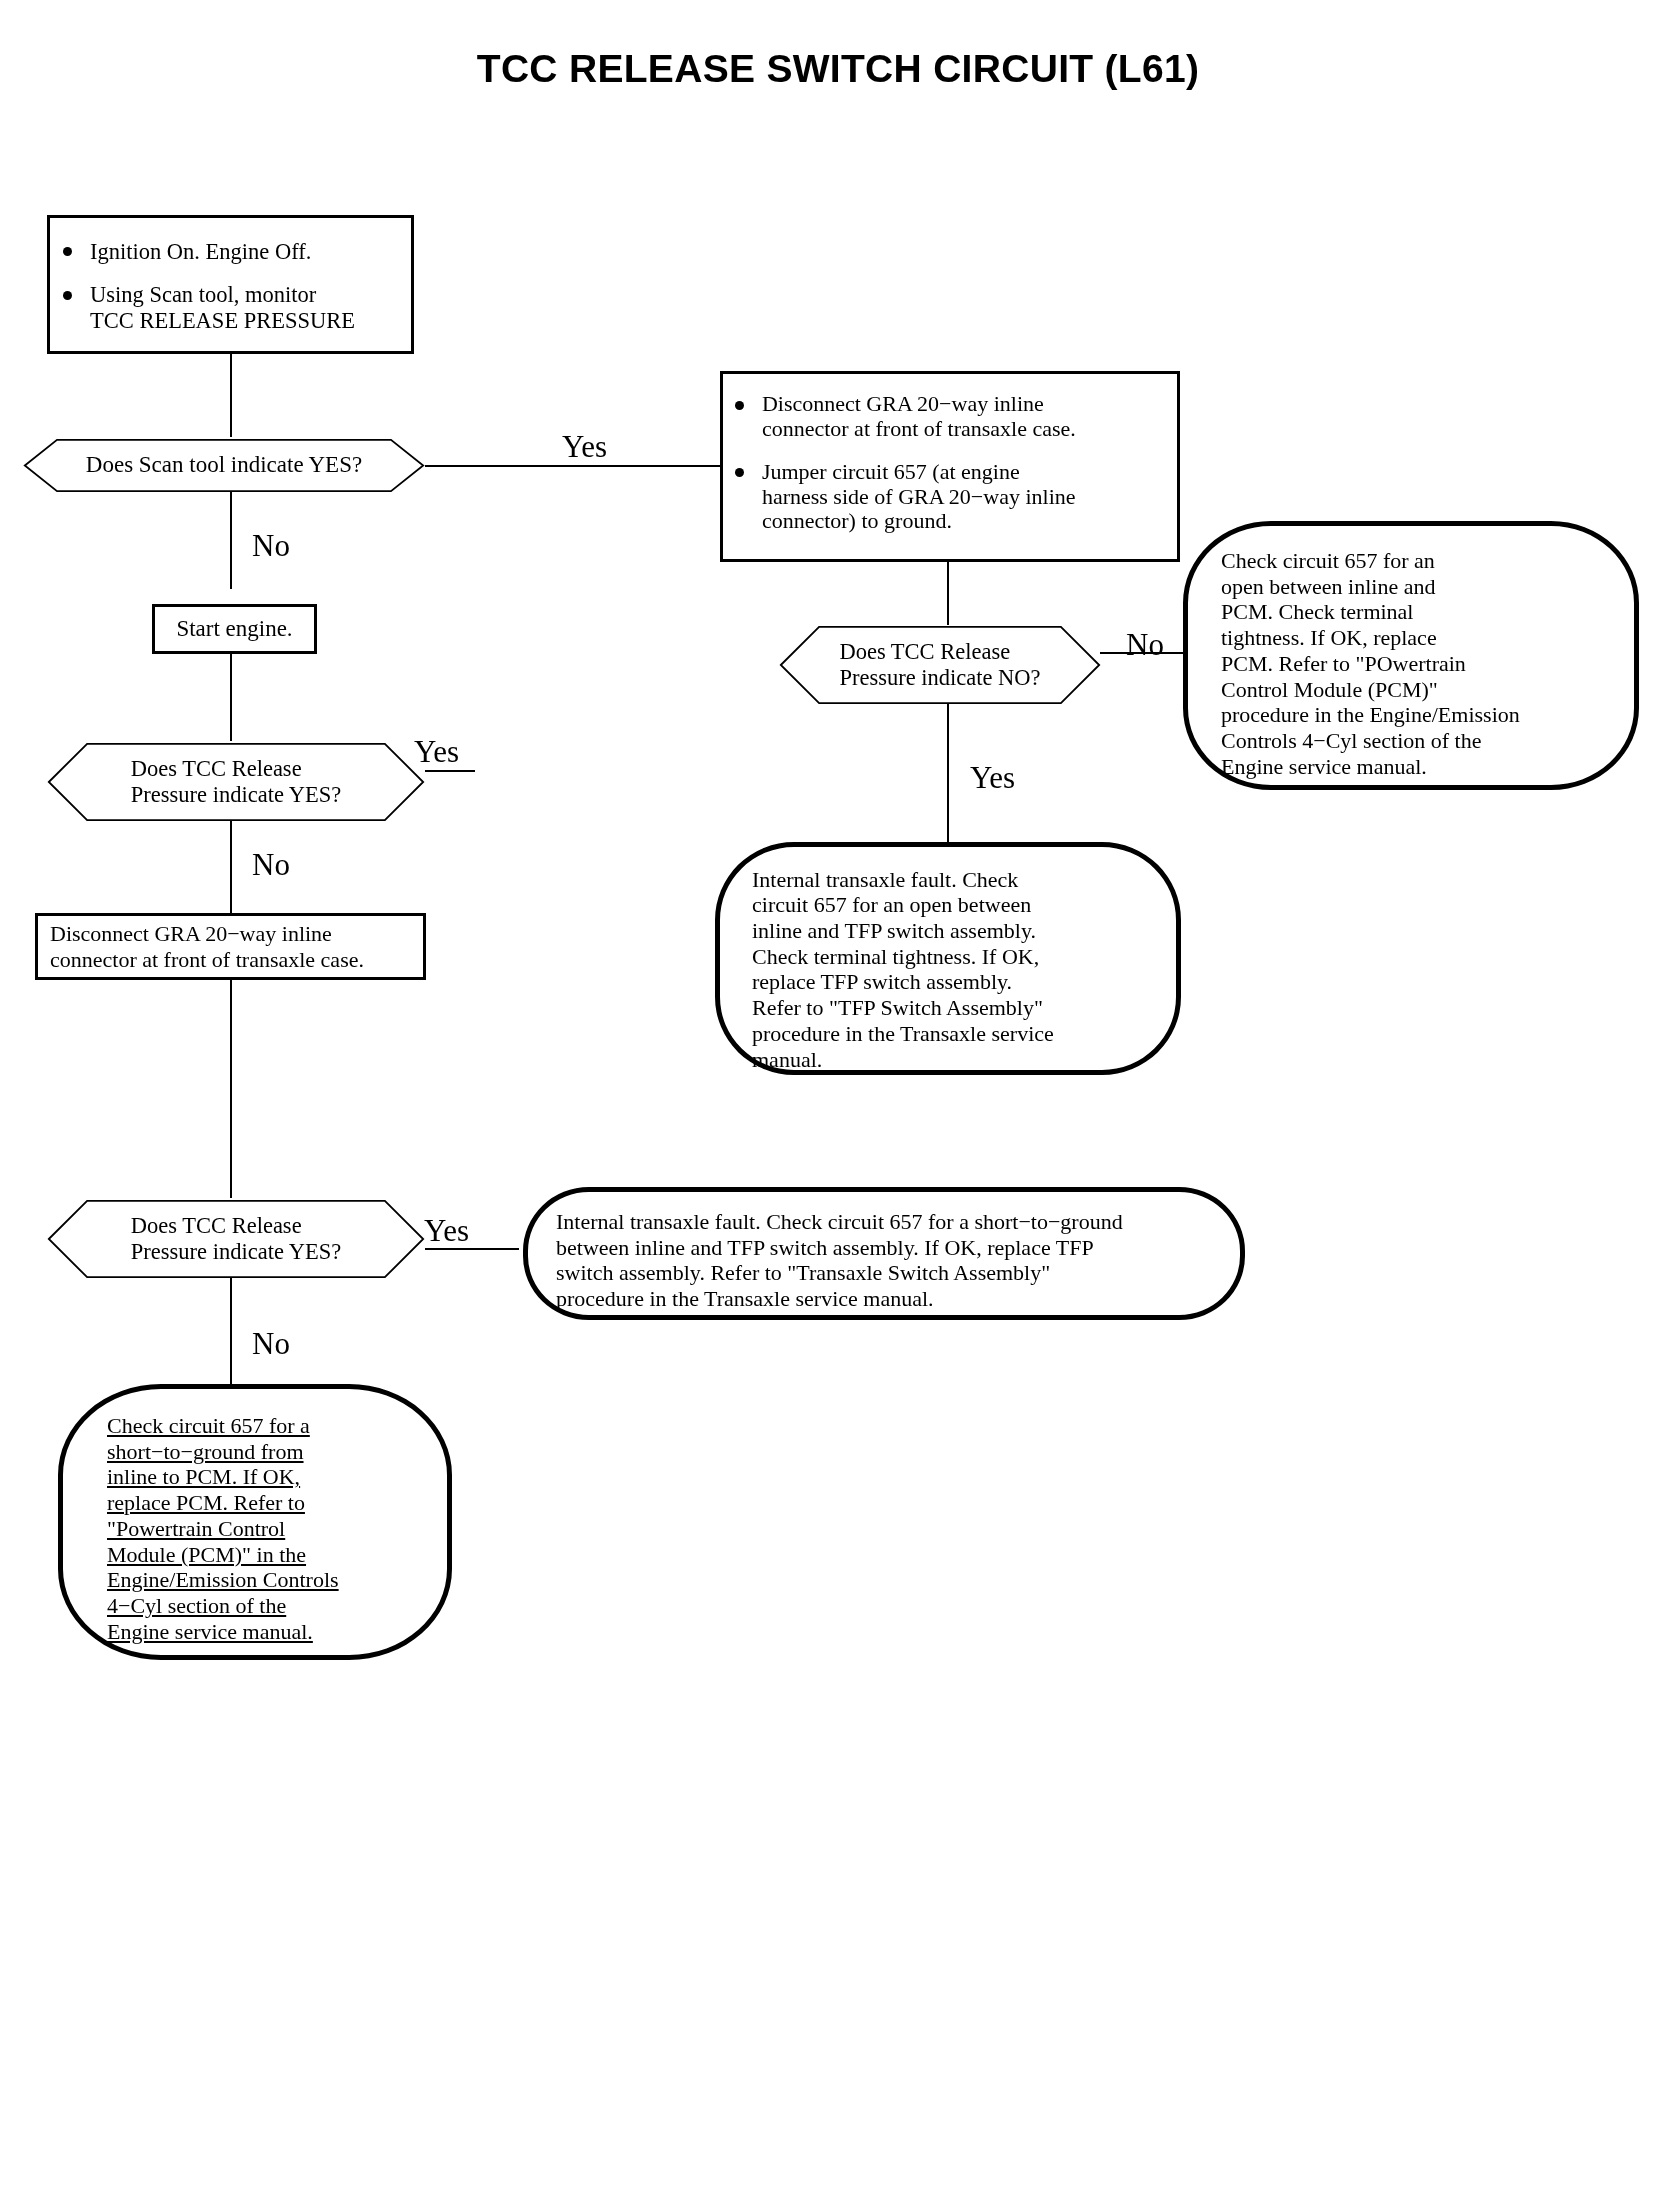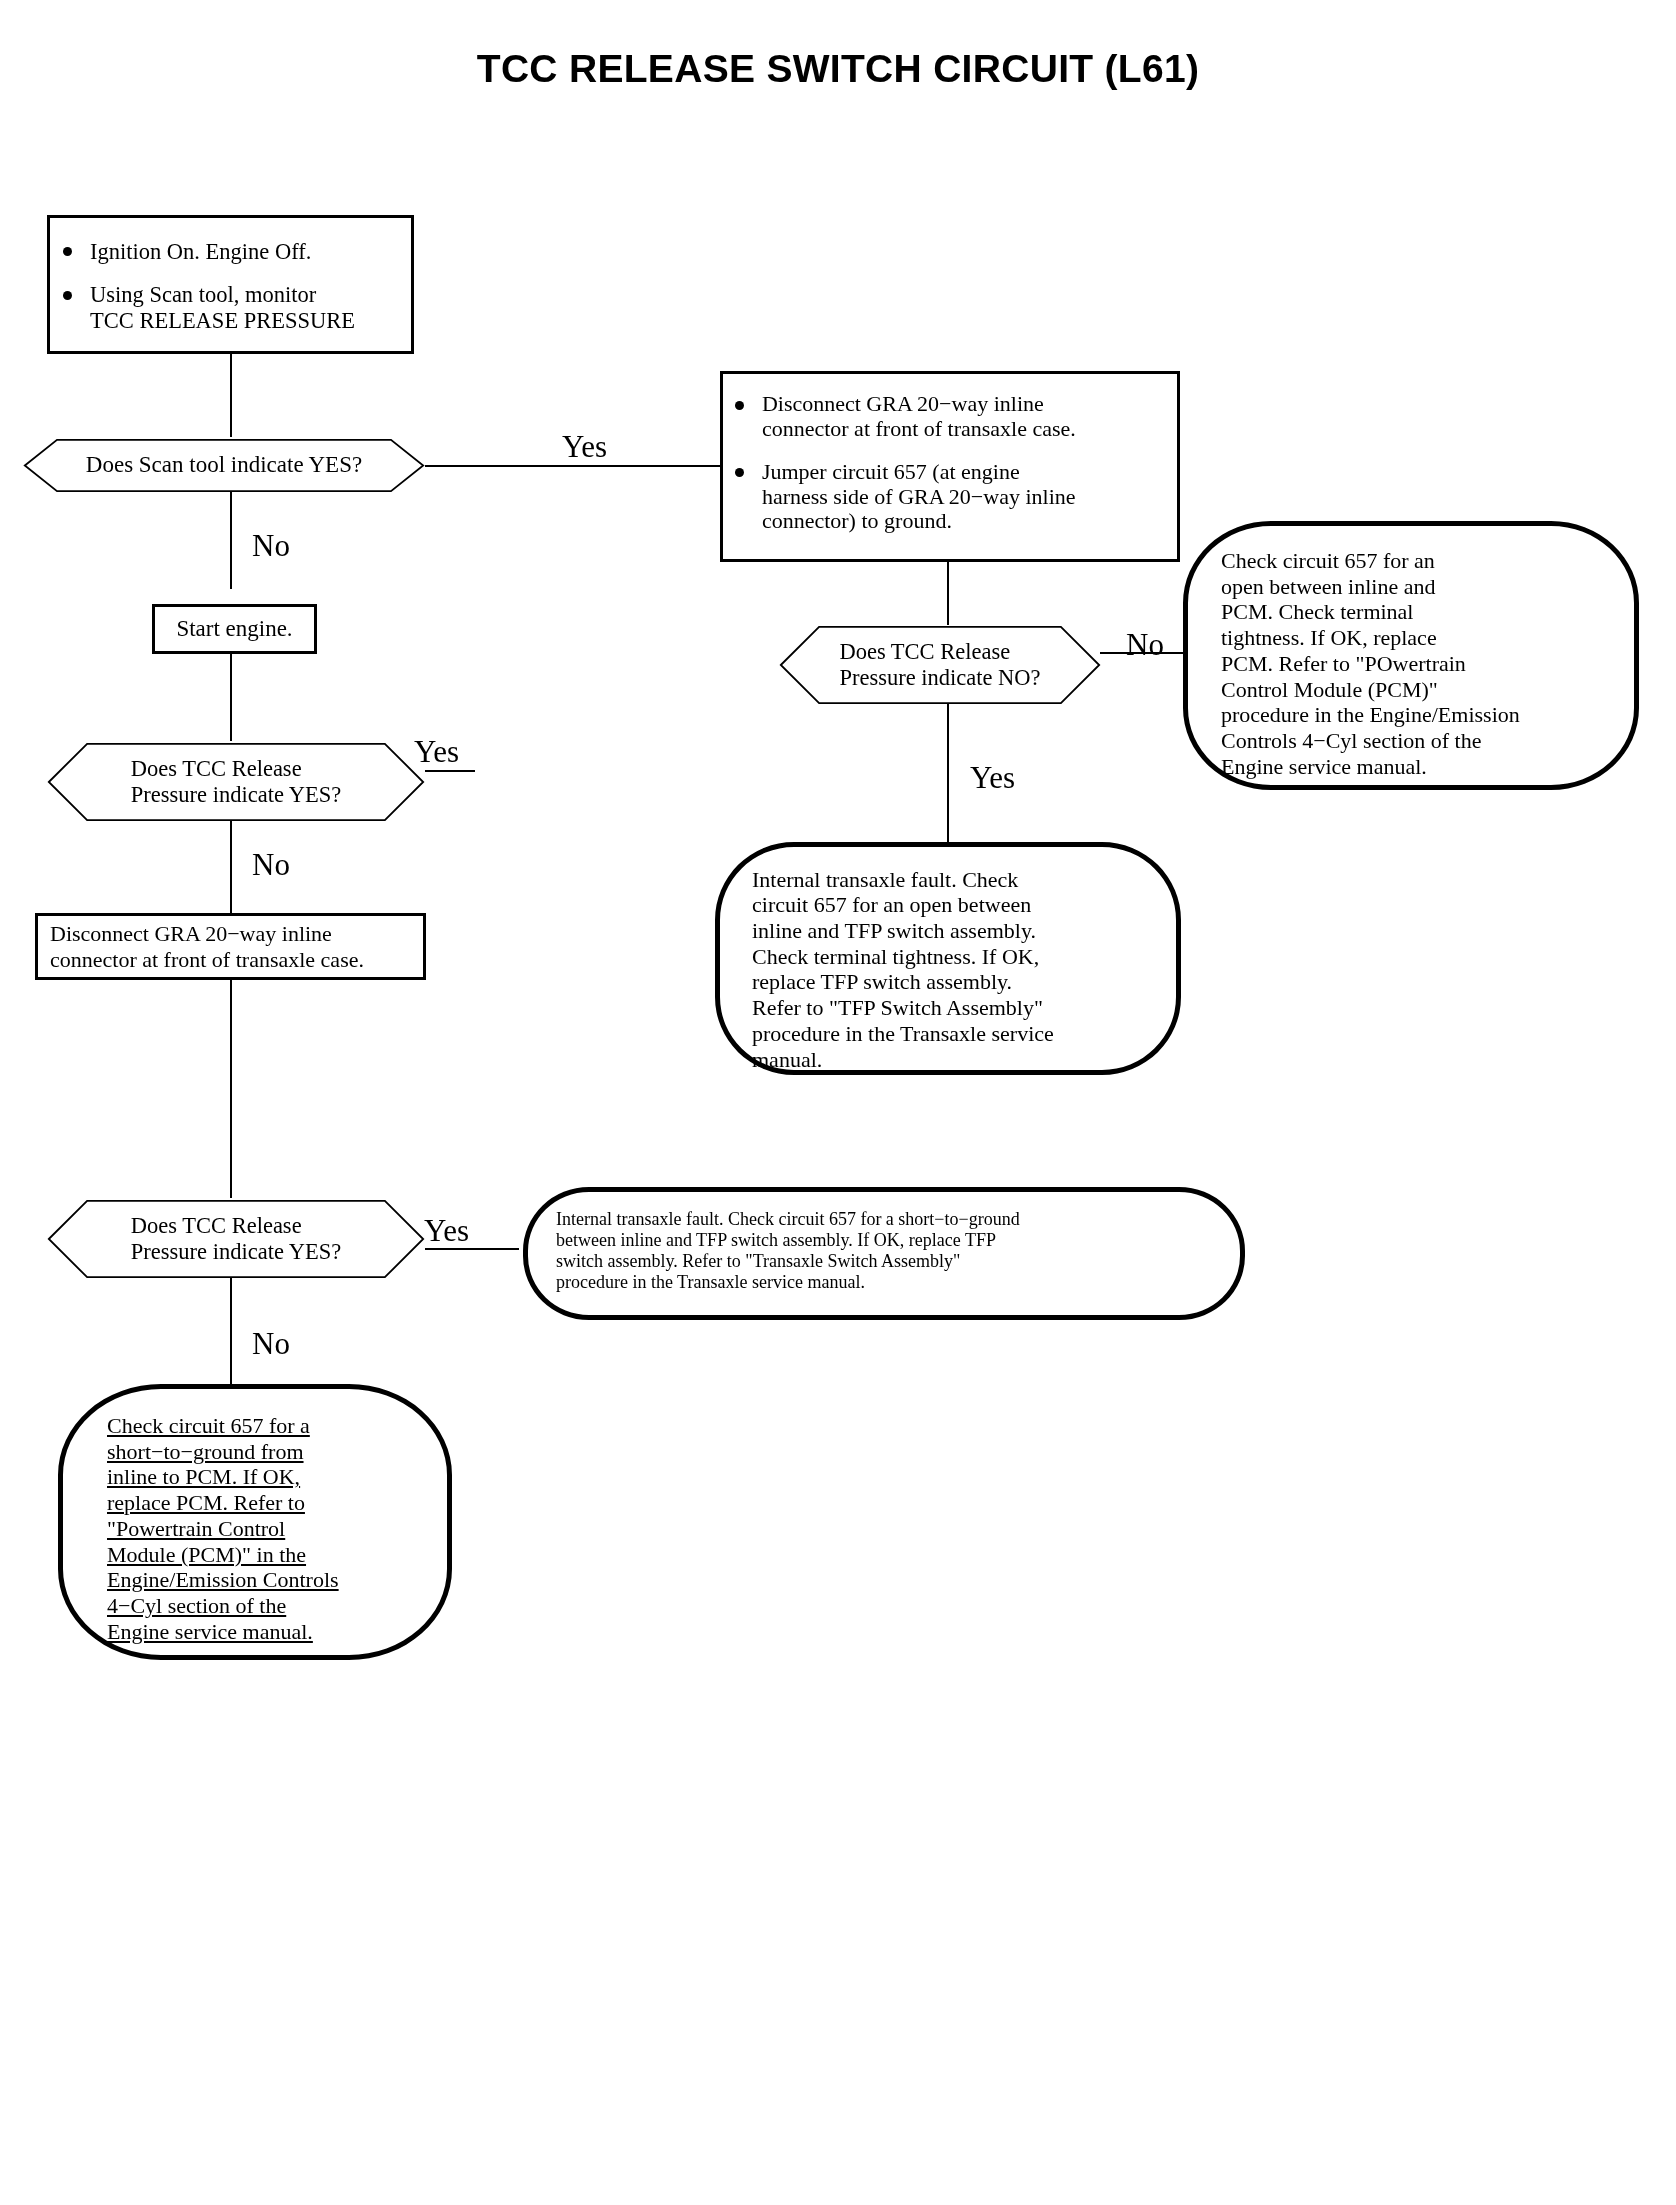--- a/index.html
+++ b/index.html
@@ -220,21 +220,21 @@
   <div class="node hexwrap" style="left:47px; top:1199px; width:378px; height:80px;">
     <svg viewBox="0 0 622 132" preserveAspectRatio="none">
       <polygon points="3,66 66,3 556,3 619,66 556,129 66,129" fill="#ffffff" stroke="#000000" stroke-width="3"></polygon>
     </svg>
     <div class="hextext">
       <div class="htxt txt" style="font-size:22.5px;">Does TCC Release
 Pressure indicate YES?</div>
     </div>
   </div>
 
-  <div class="node boxround" style="left:523px; top:1187px; width:722px; height:133px; border-radius:66px/64px; padding:17px 17px 14.6px 28px; font-size:18px;">
+  <div class="node boxround" style="left:523px; top:1187px; width:722px; height:133px; border-radius:66px/64px; padding:17px 17px 14.6px 28px; font-size:22px;">
     <div class="txt">Internal transaxle fault. Check circuit 657 for a short−to−ground
 between inline and TFP switch assembly. If OK, replace TFP
 switch assembly. Refer to "Transaxle Switch Assembly"
 procedure in the Transaxle service manual.</div>
   </div>
 
   <div class="node boxround" style="left:58px; top:1384px; width:394px; height:276px; border-radius:103px/91px; padding:24px 16px 16px 44px; font-size:22px;text-decoration:underline;">
     <div class="txt">Check circuit 657 for a
 short−to−ground from
 inline to PCM. If OK,

